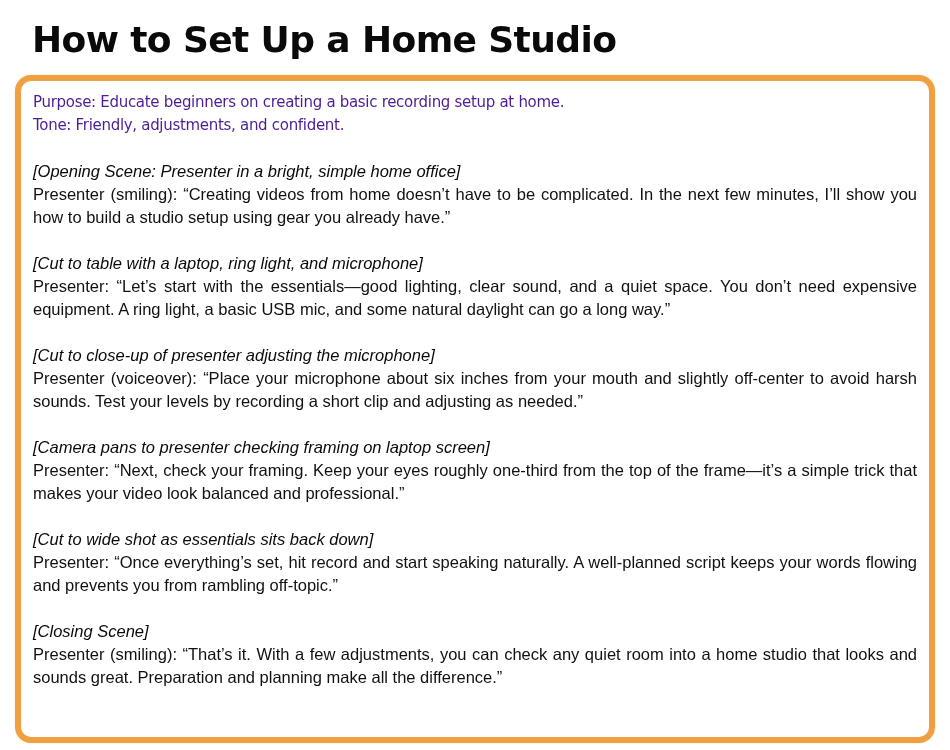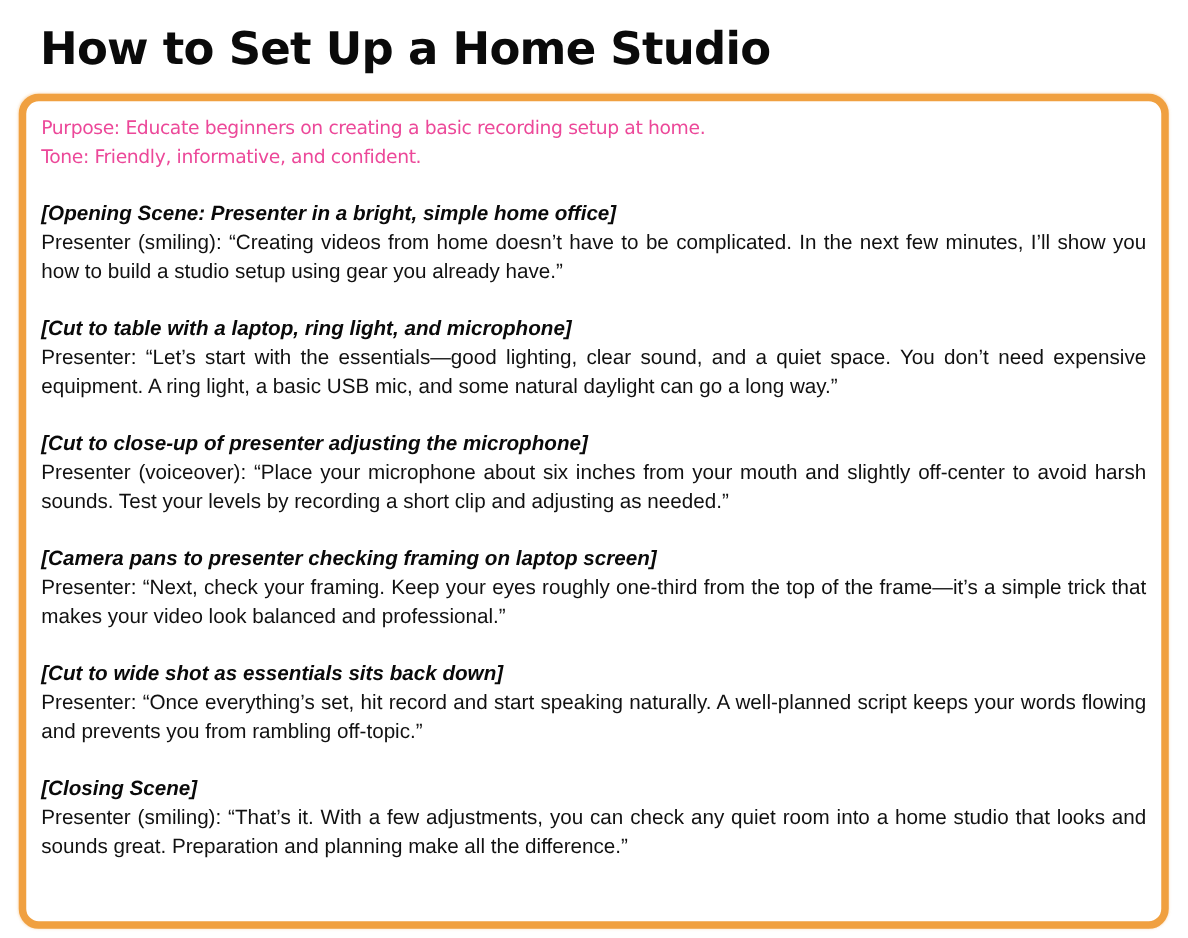--- a/index.html
+++ b/index.html
@@ -46,32 +46,32 @@
       font-family: "Liberation Sans", sans-serif;
       font-size: 16.5px;
       line-height: 23px;
     }
     .meta-line {
       font-family: "DejaVu Sans", sans-serif;
       font-size: 15px;
       line-height: 23px;
       letter-spacing: -0.3px;
       white-space: nowrap;
-      color: #ec4899;
+      color: #4c1d95;
     }
     .meta-block {
       margin-bottom: 23px;
     }
     .scene {
       margin-bottom: 23px;
     }
     .scene-heading {
       font-family: "Liberation Sans", sans-serif;
       font-style: italic;
-      font-weight: bold;
+      font-weight: normal;
       font-size: 16.5px;
       line-height: 23px;
       white-space: nowrap;
       color: #0a0a0a;
     }
     .scene-body {
       font-family: "Liberation Sans", sans-serif;
       font-size: 16.5px;
       line-height: 23px;
       text-align: justify;
@@ -82,21 +82,21 @@
 </head>
 <body>
 
 <h1 class="page-title">How to Set Up a Home Studio</h1>
 
 <div class="script-box" style="border-color: rgb(240, 160, 64);">
   <div class="box-inner">
 
     <div class="meta-block">
       <div class="meta-line">Purpose: Educate beginners on creating a basic recording setup at home.</div>
-      <div class="meta-line">Tone: Friendly, informative, and confident.</div>
+      <div class="meta-line">Tone: Friendly, adjustments, and confident.</div>
     </div>
 
     <div class="scene">
       <div class="scene-heading">[Opening Scene: Presenter in a bright, simple home office]</div>
       <div class="scene-body">Presenter (smiling): “Creating videos from home doesn’t have to be complicated. In the next few minutes, I’ll show you how to build a studio setup using gear you already have.”</div>
     </div>
 
     <div class="scene">
       <div class="scene-heading">[Cut to table with a laptop, ring light, and microphone]</div>
       <div class="scene-body">Presenter: “Let’s start with the essentials—good lighting, clear sound, and a quiet space. You don’t need expensive equipment. A ring light, a basic USB mic, and some natural daylight can go a long way.”</div>

